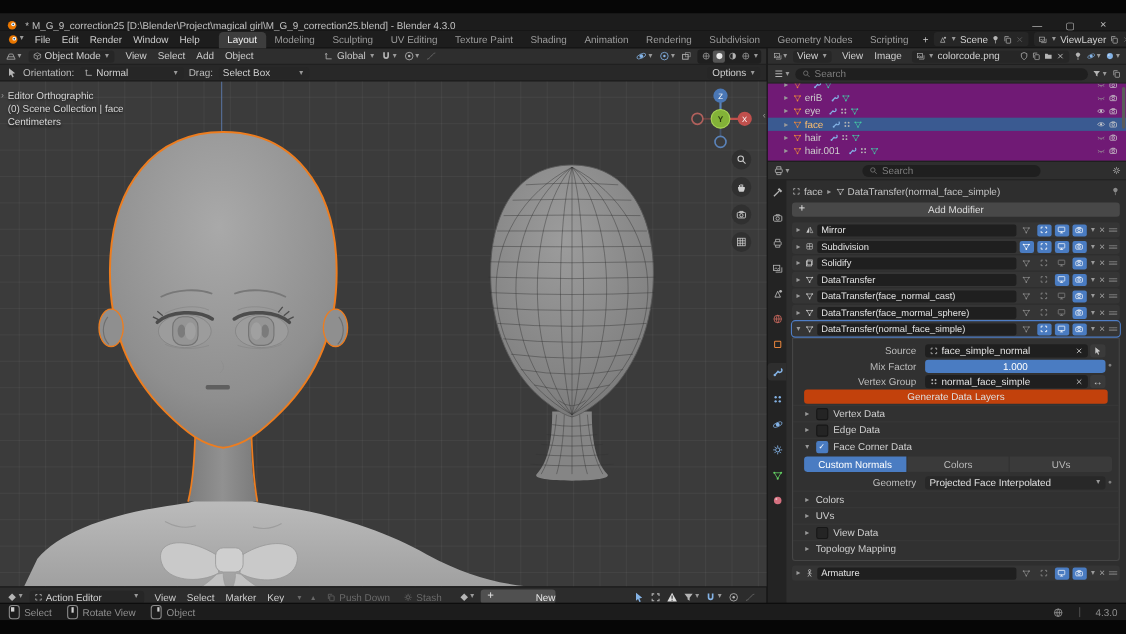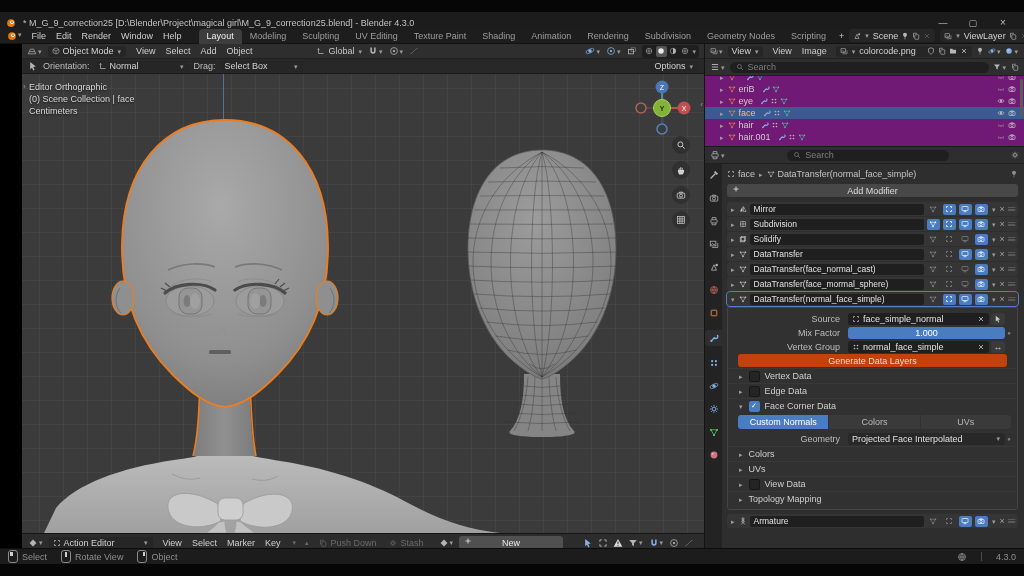--- a/index.html
+++ b/index.html
@@ -18,21 +18,21 @@
   #titlebar .wctl{width:30px;text-align:center;color:#bdbdbd;font-size:9px;}
   #topbar{position:absolute;left:0;top:28px;width:1024px;height:16px;background:#1d1d1d;
           display:flex;align-items:center;box-sizing:border-box;border-bottom:1px solid #131313;}
   .menu-item{padding:0 5px;color:#cecece;cursor:default;white-space:nowrap;}
   .ws-tab{padding:2px 8px 3px 8px;color:#9d9d9d;border-radius:4px 4px 0 0;white-space:nowrap;}
   .ws-tab.active{background:#3d3d3d;color:#f2f2f2;}
   .pill{background:#262626;border-radius:3px;height:13px;display:flex;align-items:center;
         gap:3px;padding:0 4px;color:#d2d2d2;white-space:nowrap;}
   
   #main{position:absolute;left:0;top:44px;width:1024px;height:504px;display:flex;}
-  #left-col{width:697px;display:flex;flex-direction:column;margin-left:22px;}
+  #left-col{width:697px;display:flex;flex-direction:column;}
   #right-col{width:327px;border-left:1px solid #131313;box-sizing:border-box;display:flex;flex-direction:column;background:#282828;}
   .ed-header{height:14px;background:#2e2e2e;display:flex;align-items:center;gap:5px;
              padding:0 5px;border-bottom:1px solid #202020;flex:none;}
   #vp-tools{height:14px;background:#282828;display:flex;align-items:center;gap:5px;padding:0 6px;
             border-bottom:1px solid #1b1b1b;flex:none;color:#bdbdbd;}
   #vp-canvas{position:relative;height:459px;flex:none;background:#3b3b3b;overflow:hidden;
      background-image:linear-gradient(rgba(255,255,255,.045) 1px,transparent 1px),
                       linear-gradient(90deg,rgba(255,255,255,.045) 1px,transparent 1px);
      background-size:24px 24px;background-position:-7px -10px;}
   #vp-overlay{position:absolute;left:7px;top:7px;line-height:12px;color:#d8d8d8;
@@ -95,22 +95,22 @@
   .cb.checked{background:#4a7cc2;border-color:#4a7cc2;}
   #fc-tabs{display:flex;height:14px;margin:2px 6px 3px 10px;gap:1px;}
   .fc-tab{flex:1;background:#3a3a3a;color:#b9b9b9;display:flex;align-items:center;justify-content:center;}
   .fc-tab:first-child{border-radius:3px 0 0 3px;}
   .fc-tab:last-child{border-radius:0 3px 3px 0;}
   .fc-tab.active{background:#4a7cc2;color:#fff;}
   
   #dope-header{height:17px;background:#2c2c2c;border-top:1px solid #151515;display:flex;
                align-items:center;gap:5px;padding:0 6px;flex:none;}
   .dis{color:#6a6a6a;}
-  #new-action{background:#505050;border-radius:3px;height:13px;width:104px;display:flex;
-              align-items:center;justify-content:center;color:#e8e8e8;position:relative;}
+  #new-action{background:#505050;border-radius:3px;height:13px;width:68px;display:flex;
+              align-items:center;justify-content:flex-end;color:#e8e8e8;position:relative;}
   #new-action .plus{position:absolute;left:5px;top:1px;}
   
   #statusbar{position:absolute;left:0;top:548px;width:1024px;height:16px;background:#1c1c1c;
              border-top:1px solid #0d0d0d;display:flex;align-items:center;gap:14px;
              padding:0 8px;box-sizing:border-box;color:#8f8f8f;}
   #bottom-strip{position:absolute;left:0;top:564px;width:1024px;height:12px;background:#060606;}
   .hint{display:flex;align-items:center;gap:4px;}
   .mouse{width:8px;height:11px;border:1px solid #8a8a8a;border-radius:3px;position:relative;flex:none;}
   .mouse i{position:absolute;background:#cfcfcf;top:1px;}
   .mouse.l i{left:1px;width:2.5px;height:4px;}

